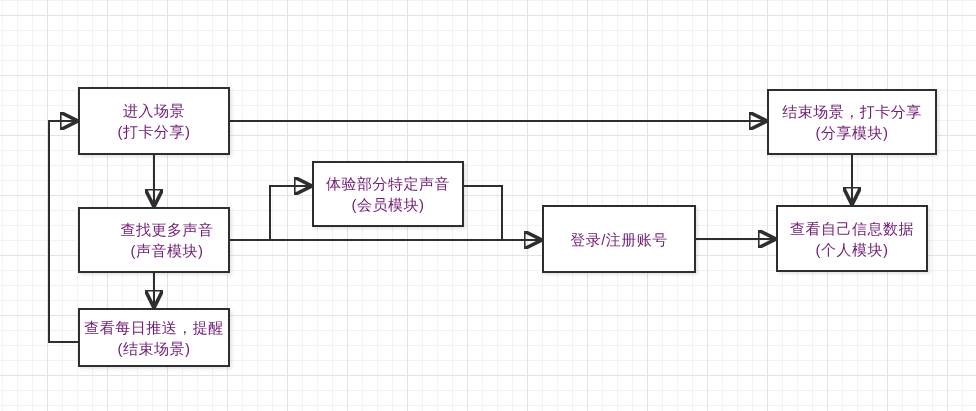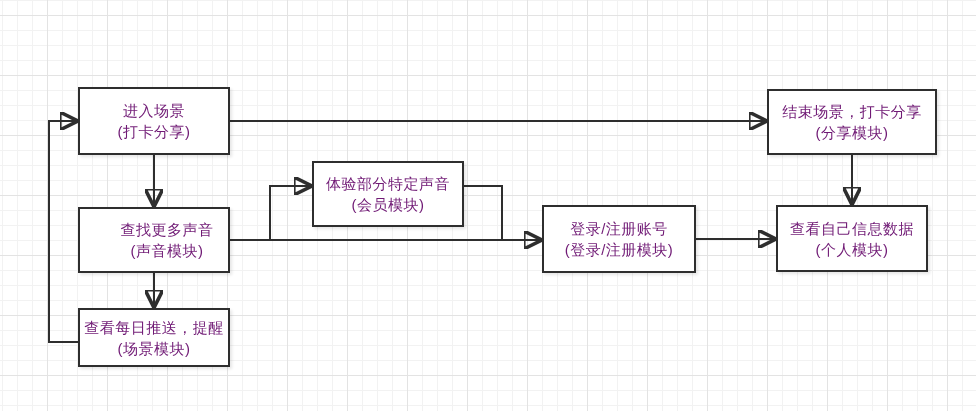--- a/index.html
+++ b/index.html
@@ -97,31 +97,30 @@
     <div>(打卡分享)</div>
   </div>
 
   <div class="node node-find-sounds">
     <div>查找更多声音</div>
     <div>(声音模块)</div>
   </div>
 
   <div class="node node-daily-push">
     <div>查看每日推送，提醒</div>
-    <div>(场景模块)</div>
+    <div>(结束场景)</div>
   </div>
 
   <div class="node node-member-sounds">
     <div>体验部分特定声音</div>
     <div>(会员模块)</div>
   </div>
 
   <div class="node node-login">
     <div>登录/注册账号</div>
-    <div>(登录/注册模块)</div>
   </div>
 
   <div class="node node-end-scene">
     <div>结束场景，打卡分享</div>
     <div>(分享模块)</div>
   </div>
 
   <div class="node node-personal">
     <div>查看自己信息数据</div>
     <div>(个人模块)</div>

